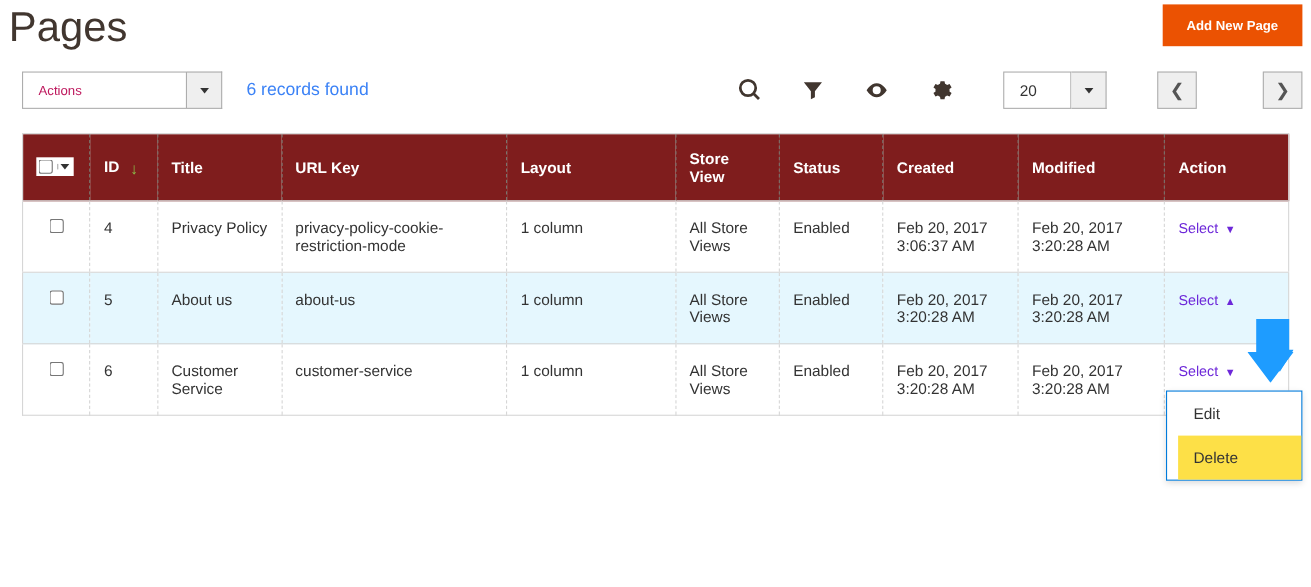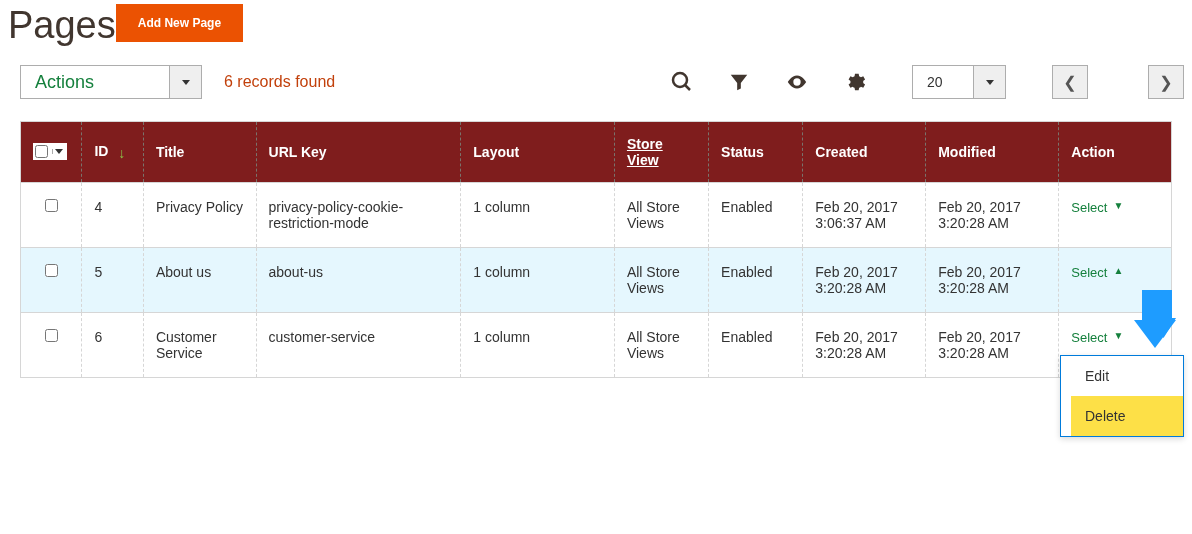--- a/index.html
+++ b/index.html
@@ -7,20 +7,21 @@
       font-family: 'Helvetica Neue', Helvetica, Arial, sans-serif;
       background: #fff;
       color: #333;
       width: 1192px;
       height: 534px;
       position: relative;
       overflow: hidden;
     }
     .header-row {
       display: flex;
+      justify-content: space-between;
       align-items: flex-start;
       padding: 4px 8px 0 8px;
     }
     .page-title {
       font-size: 38px;
       font-weight: 300;
       color: #41362f;
     }
     .add-new-btn {
       background: #eb5202;
@@ -40,37 +41,37 @@
     .actions-select {
       display: flex;
       align-items: stretch;
       height: 34px;
     }
     .actions-select .label {
       border: 1px solid #adadad;
       padding: 0 14px;
       display: flex;
       align-items: center;
-      font-size: 18px;
-      color: #15803d;
+      font-size: 12px;
+      color: #be185d;
       background: #fff;
       width: 150px;
     }
     .actions-select .arrow {
       border: 1px solid #adadad;
       border-left: none;
       background: #efefef;
       width: 32px;
       display: flex;
       align-items: center;
       justify-content: center;
     }
     .records-found {
       font-size: 16px;
-      color: #c2410c;
+      color: #3b82f6;
       margin-left: 6px;
     }
     .toolbar-spacer { flex: 1; }
     .toolbar-icons {
       display: flex;
       align-items: center;
       gap: 34px;
       margin-right: 30px;
     }
     .toolbar-icons span svg { display: block; }
@@ -140,21 +141,21 @@
     }
     table.grid tbody td:first-child { border-left: none; }
     table.grid tbody tr.highlighted td {
       background: #e5f7fe;
     }
     .col-check { width: 60px; text-align: center; }
     .col-id { width: 60px; }
     .col-title { width: 110px; }
     .col-url { width: 200px; }
     .col-layout { width: 150px; }
-    .col-store { width: 92px; text-decoration: underline; }
+    .col-store { width: 92px; }
     .col-status { width: 92px; }
     .col-created { width: 120px; }
     .col-modified { width: 130px; }
     .col-action { width: 110px; }
     .hdr-check-box {
       display: inline-flex;
       align-items: center;
       background: #fff;
       padding: 2px;
     }
@@ -165,25 +166,25 @@
       margin-left: 4px;
       padding: 0 2px;
     }
     .sort-arrow {
       color: #8bc34a;
       font-size: 14px;
       margin-left: 6px;
       vertical-align: middle;
     }
     .select-link {
-      color: #15803d;
+      color: #6d28d9;
       cursor: pointer;
       font-size: 13px;
       display: inline-flex;
-      align-items: flex-start;
+      align-items: flex-end;
       gap: 6px;
     }
     .select-link .caret { font-size: 10px; }
     .dropdown {
       position: absolute;
       right: 8px;
       top: 355px;
       width: 124px;
       background: #fff;
       border: 1px solid #007bdb;

